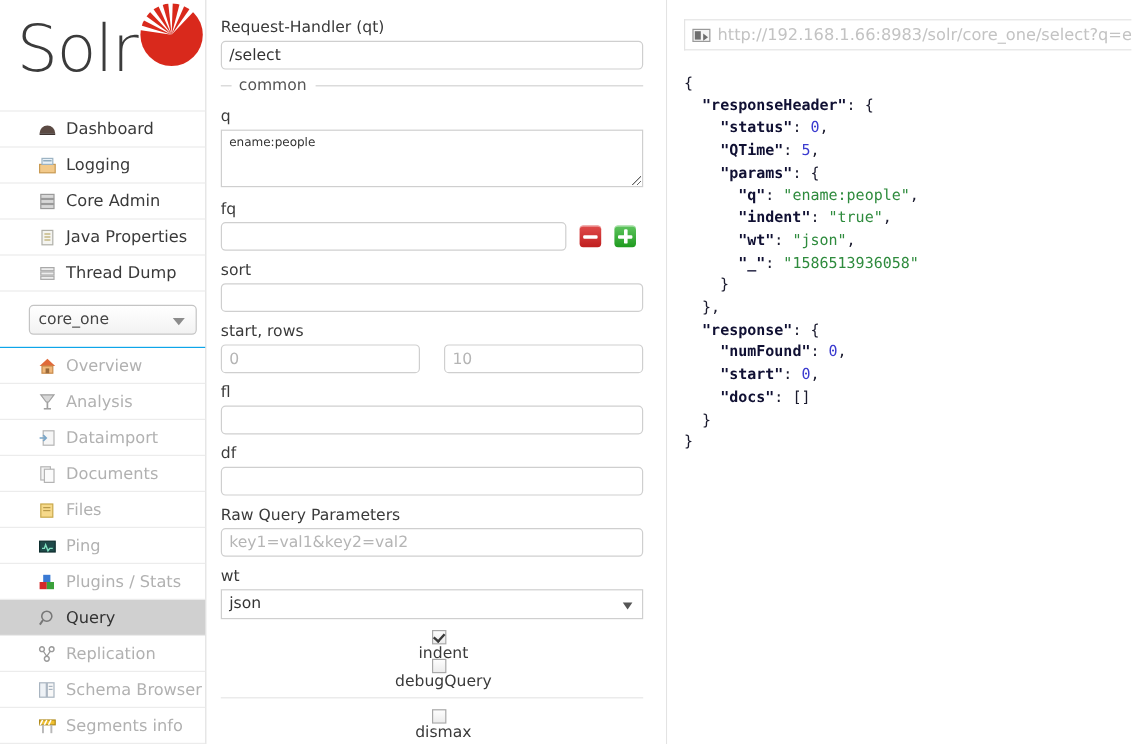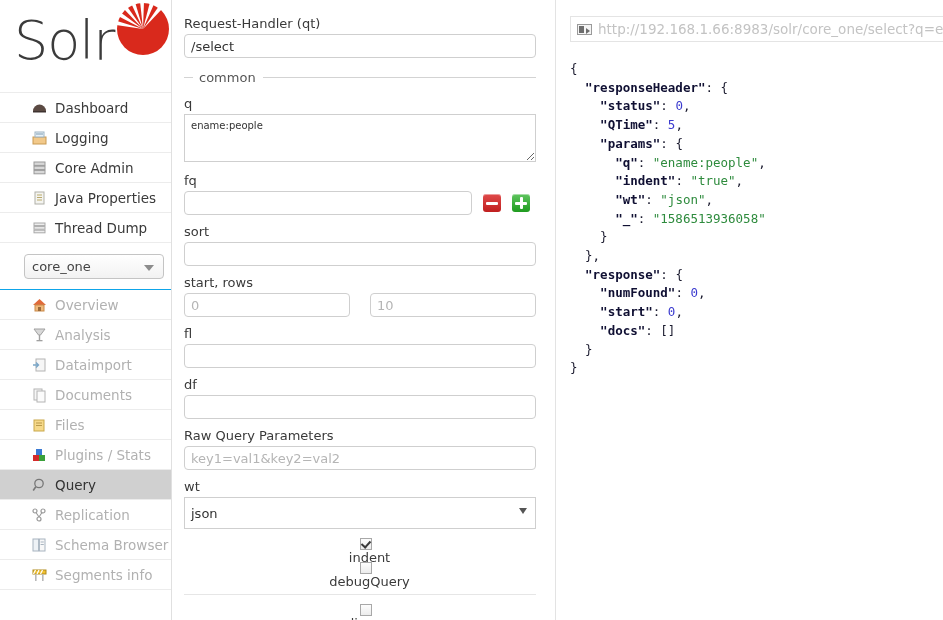--- a/index.html
+++ b/index.html
@@ -177,21 +177,21 @@
     display: block;
     line-height: 16px;
   }
   .gap { height: 11px; }
   .gap-sm { height: 9px; }
 
   .fieldset-legend {
     display: flex;
     align-items: center;
     width: 352px;
-    margin: 12px 0 11px 0;
+    margin: 6px 0 11px 0;
   }
   .fieldset-legend .dash {
     width: 9px;
     height: 1px;
     background: #d3d3d3;
     margin-right: 6px;
   }
   .fieldset-legend .lg-text {
     font-size: 13px;
     color: #555;
@@ -233,21 +233,21 @@
     background: #ffffff;
     border-radius: 1px;
   }
 
   .two-col { display: flex; }
   .two-col .txt { width: 166px; }
   .two-col .txt:first-child { margin-right: 20px; }
 
   .sel {
     width: 352px;
-    height: 32px;
+    height: 25px;
     box-sizing: border-box;
     border: 1px solid #cfcfcf;
     background: #ffffff;
     font-size: 13px;
     color: #333;
     padding: 0 6px;
     display: flex;
     align-items: center;
     position: relative;
     cursor: pointer;
@@ -493,20 +493,29 @@
             <rect x="3" y="3" width="10" height="11" fill="#f6d98a" stroke="#c9a84a"></rect>
             <rect x="5" y="5.5" width="6" height="1" fill="#b99a4a"></rect>
             <rect x="5" y="8" width="6" height="1" fill="#b99a4a"></rect>
           </svg>
         </span>
         <span class="nav-label">Files</span>
       </div>
       <div class="nav-item">
         <span class="nav-ico">
           <svg width="17" height="16" viewBox="0 0 17 16">
+            <rect x="2" y="4" width="13" height="9" fill="#1f4a4a" stroke="#0e2e2e"></rect>
+            <path d="M4 10 L6 10 L7 7 L9 12 L10.5 10 L13 10" stroke="#7fe0c0" fill="none" stroke-width="1.2"></path>
+          </svg>
+        </span>
+        <span class="nav-label">Ping</span>
+      </div>
+      <div class="nav-item">
+        <span class="nav-ico">
+          <svg width="17" height="16" viewBox="0 0 17 16">
             <rect x="2" y="8" width="6" height="6" fill="#d42a2a"></rect>
             <rect x="8" y="8" width="6" height="6" fill="#3aa03a"></rect>
             <rect x="5" y="2" width="6" height="6" fill="#3a7ad4"></rect>
           </svg>
         </span>
         <span class="nav-label">Plugins / Stats</span>
       </div>
       <div class="nav-item active">
         <span class="nav-ico">
           <svg width="17" height="16" viewBox="0 0 17 16">

